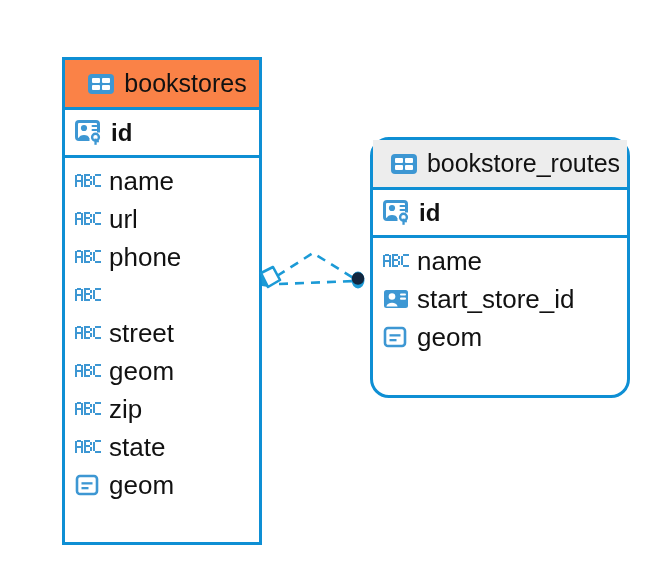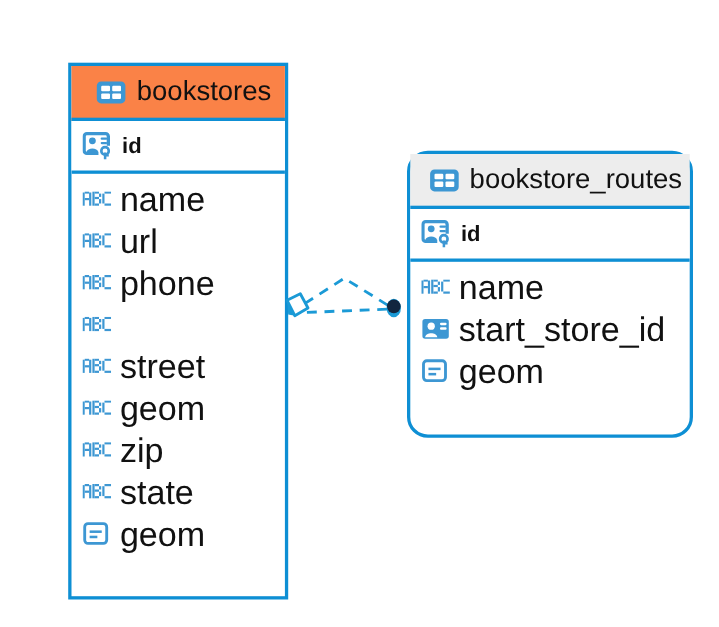--- a/index.html
+++ b/index.html
@@ -47,37 +47,37 @@
   .pk-row{
     box-sizing:border-box;
     height:48px;
     display:flex;
     align-items:center;
     padding-left:10px;
     border-bottom:3px solid #0e8fd4;
     background:#ffffff;
   }
   .pk-label{
-    font-size:20px;
+    font-size:24px;
     font-weight:bold;
     color:#111111;
     margin-left:8px;
     line-height:1;
   }
 
   
   .fields{padding-top:4px;}
   .field-row{
     height:38px;
     display:flex;
     align-items:center;
     padding-left:10px;
   }
   .field-label{
-    font-size:31px;
+    font-size:26px;
     color:#111111;
     margin-left:8px;
     white-space:nowrap;
     line-height:1;
   }
 
   .icon{display:block;flex:none;}
   .icon-slot{display:flex;align-items:center;justify-content:flex-start;flex:none;}
 
   

